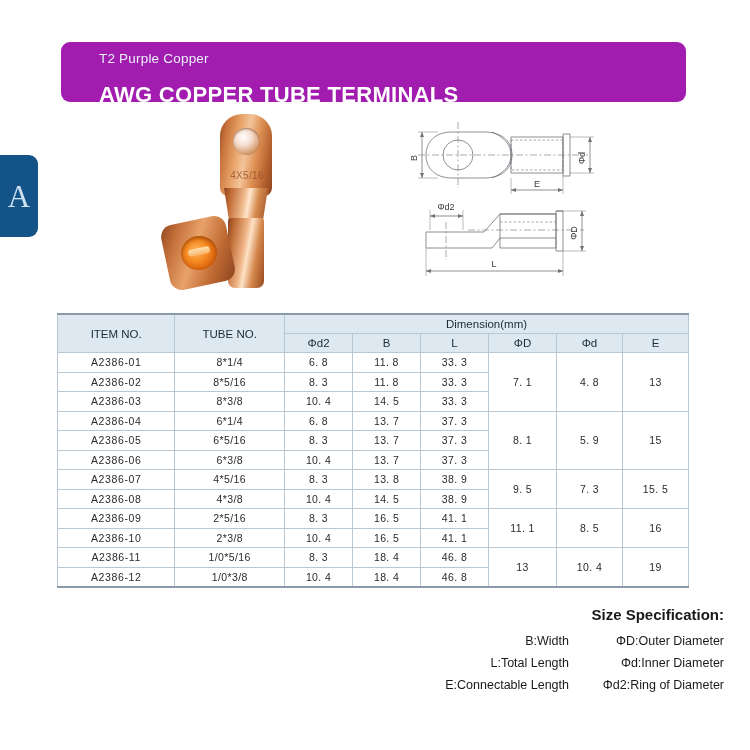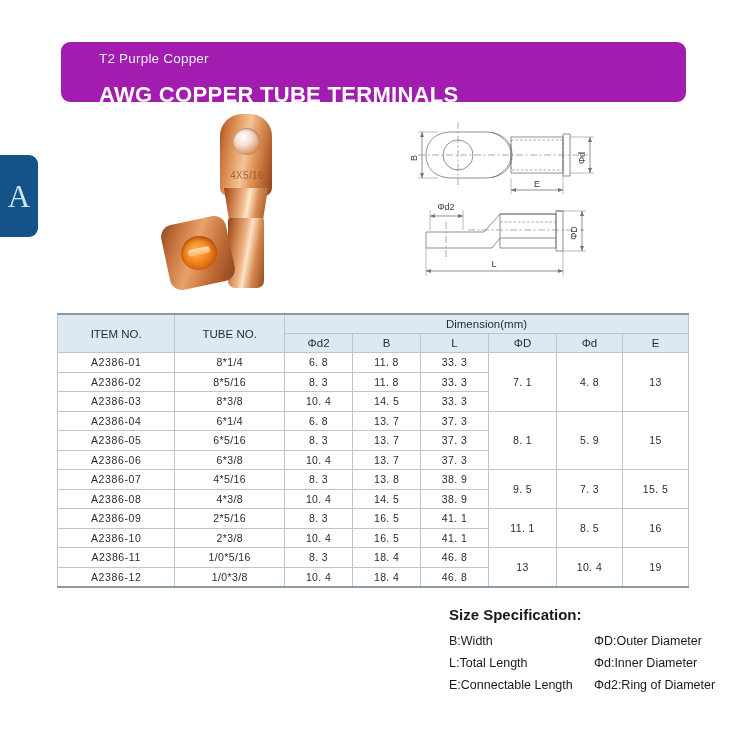--- a/index.html
+++ b/index.html
@@ -185,23 +185,24 @@
   .spec-table thead th.th-grp  { height: 18px; }
   .spec-table thead th.th-sub  { height: 18px; }
   .spec-table tbody td { height: 18.5px; letter-spacing: .4px; }
   .spec-table tbody td.item { letter-spacing: .6px; margin-top: 23px; }
   .spec-table .edge-top { border-top: 2px solid #8a9aa8; }
   .spec-table .edge-bottom { border-bottom: 2px solid #8a9aa8; }
 
   
   .size-spec {
     position: absolute;
-    left: 449px;
+    left: 424px;
     top: 606px;
     width: 300px;
+    text-align: right;
   }
   .size-spec .ss-title {
     font-size: 15px;
     font-weight: bold;
     color: #1a1a1a;
     margin-bottom: 11px;
   }
   .ss-grid {
     display: grid;
     grid-template-columns: 145px 155px;

